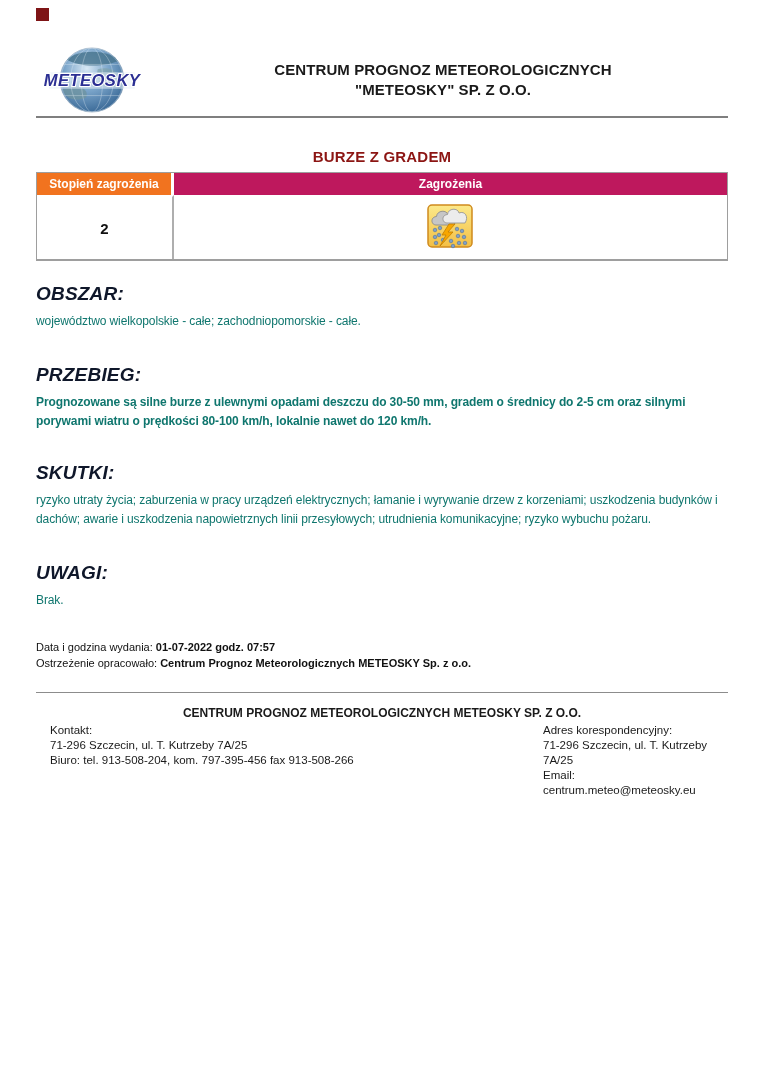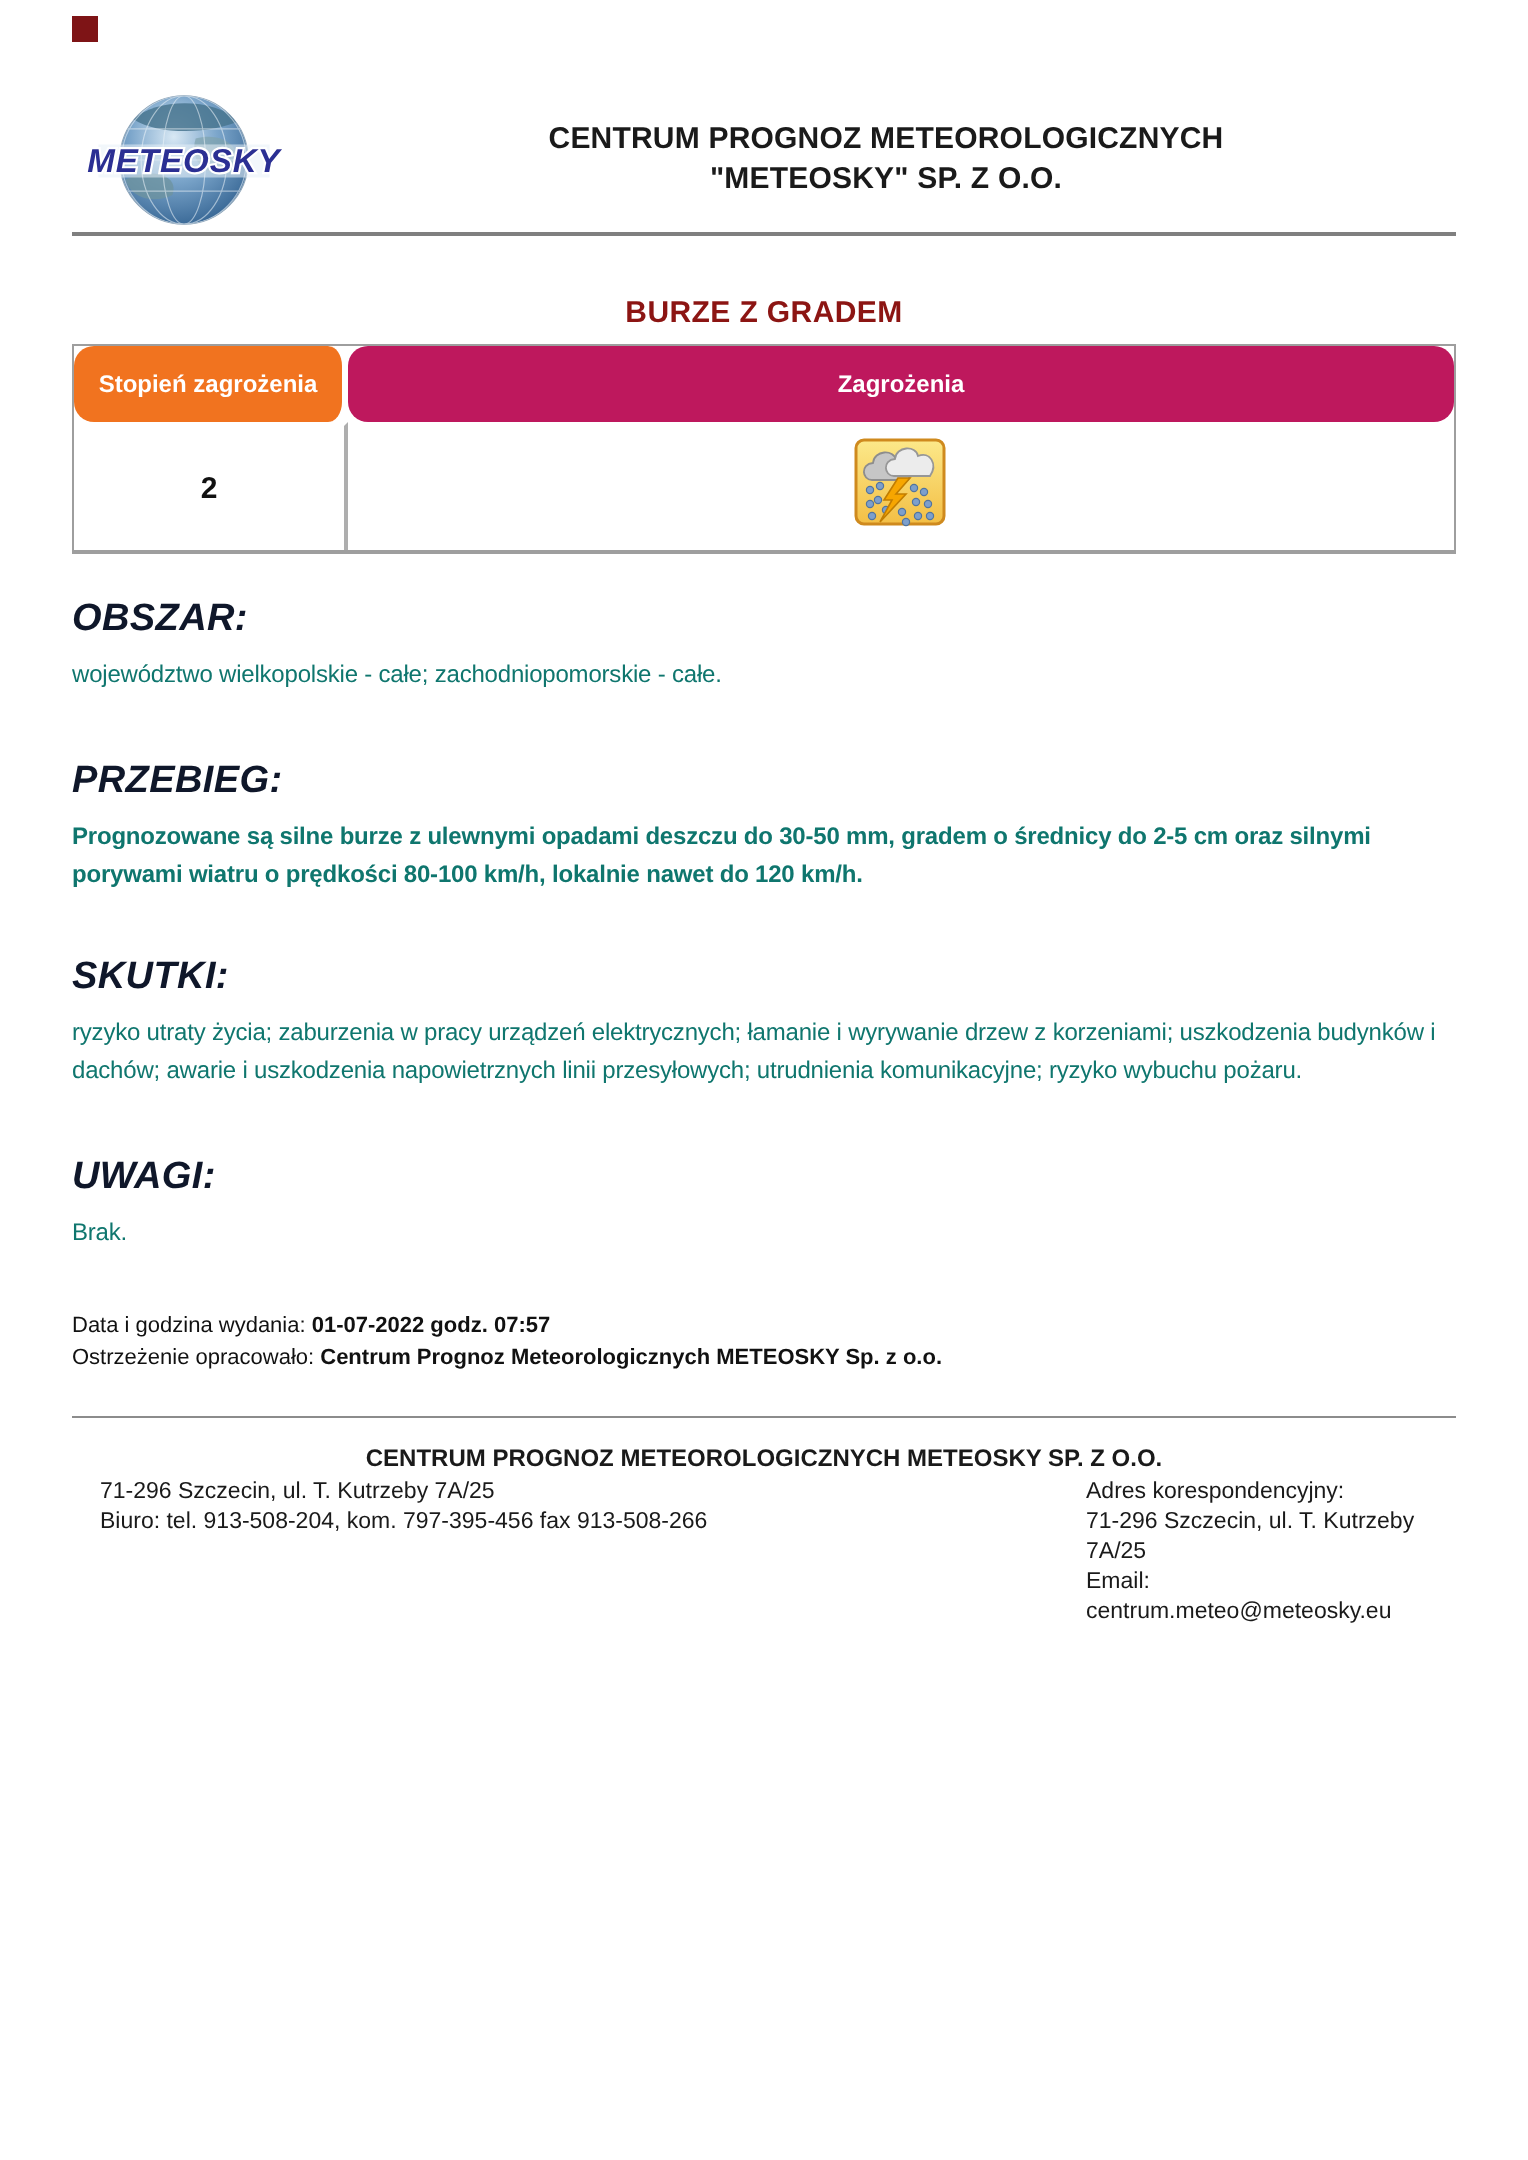--- a/index.html
+++ b/index.html
@@ -22,21 +22,21 @@
   .org-title{flex:1;text-align:center;font-weight:bold;font-size:15px;line-height:20px;letter-spacing:0.1px;}
   .rule{border:0;border-top:2px solid #7f7f7f;margin:6px 0 0 0;}
   .rule-thin{border:0;border-top:1.5px solid #8c8c8c;margin:0;}
   
   .warn-title{margin-top:13px;text-align:center;font-weight:bold;font-size:13.5px;line-height:19px;letter-spacing:-0.1px;}
   .phenomenon{margin-top:12px;text-align:center;font-weight:bold;font-size:15px;color:#8c1513;letter-spacing:0.2px;}
   
   .warn-table{margin-top:7px;width:692px;border-collapse:separate;border-spacing:0;border:1px solid #9e9e9e;border-bottom-width:2px;}
   .warn-table th{
     background:#f1731f;color:#fff;font-size:12px;font-weight:bold;
-    height:38px;padding:0;text-align:center;vertical-align:middle;border-radius:10px;
+    height:22px;padding:0;text-align:center;vertical-align:middle;
   }
   .warn-table th.col1{width:134px;border-right:3px solid #fff;}
   .warn-table td{
     background:#fff;height:62px;text-align:center;vertical-align:middle;padding:0;
   }
   .warn-table td.col1{border-right:2px solid #aeaeae;font-size:15px;font-weight:bold;color:#111;}
   .warn-table td{border-top:2px solid #fff;}
   
   .sec-heading{font-weight:bold;font-size:19px;letter-spacing:0.2px;color:#0f172a;font-style:italic;}
   .sec-text{font-size:12px;line-height:19px;letter-spacing:-0.1px;color:#0f766e;}
@@ -166,20 +166,21 @@
 
     <div class="issue">
       <div><span>Data i godzina wydania: </span><b>01-07-2022 godz. 07:57</b></div>
       <div><span>Ostrzeżenie opracowało: </span><b>Centrum Prognoz Meteorologicznych METEOSKY Sp. z o.o.</b></div>
     </div>
 
     <hr class="rule-thin footer-rule">
     <div class="footer-company">CENTRUM PROGNOZ METEOROLOGICZNYCH METEOSKY SP. Z O.O.</div>
     <div class="footer-cols">
       <div class="footer-left">
+        <div>Kontakt:</div>
         <div>71-296 Szczecin, ul. T. Kutrzeby 7A/25</div>
         <div>Biuro: tel. 913-508-204, kom. 797-395-456 fax 913-508-266</div>
       </div>
       <div class="footer-right">
         <div>Adres korespondencyjny:</div>
         <div>71-296 Szczecin, ul. T. Kutrzeby</div>
         <div>7A/25</div>
         <div>Email:</div>
         <div>centrum.meteo@meteosky.eu</div>
       </div>

